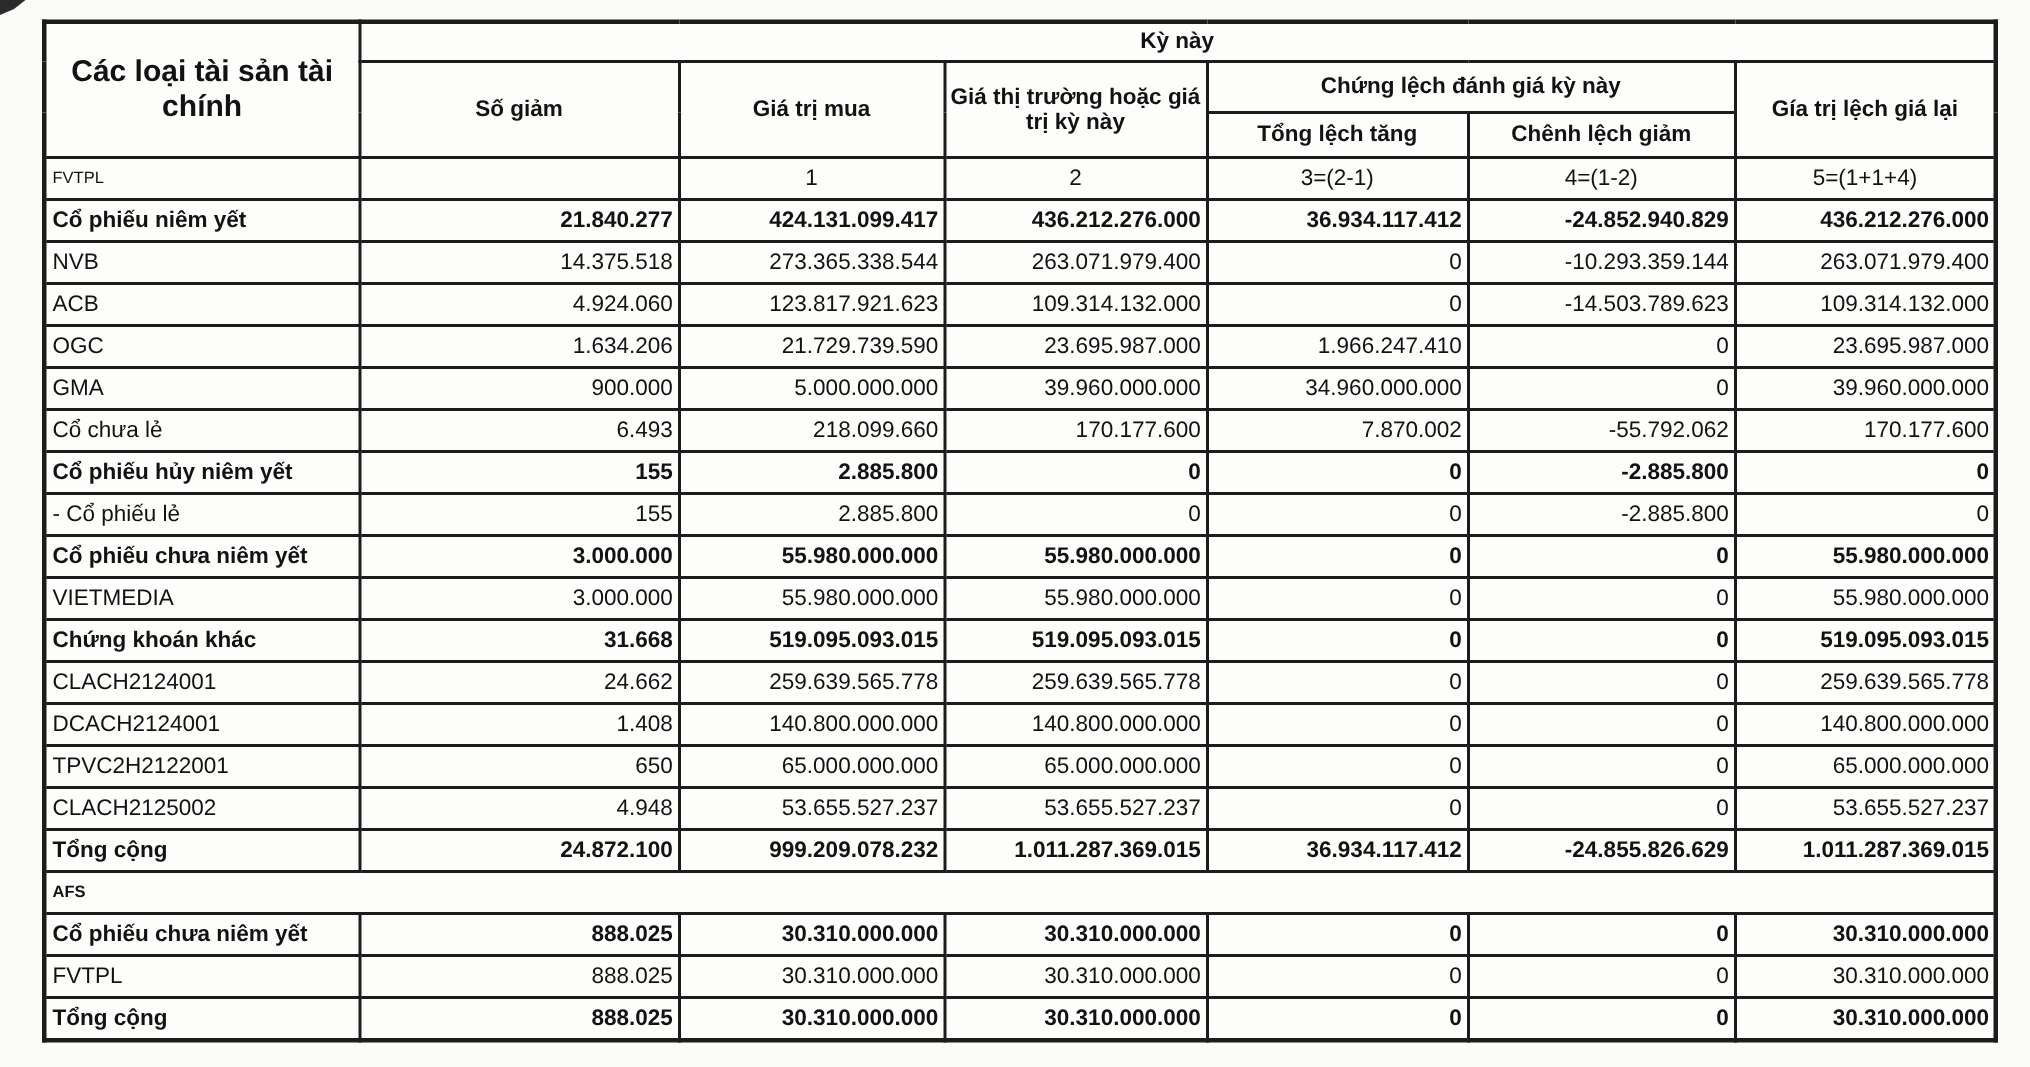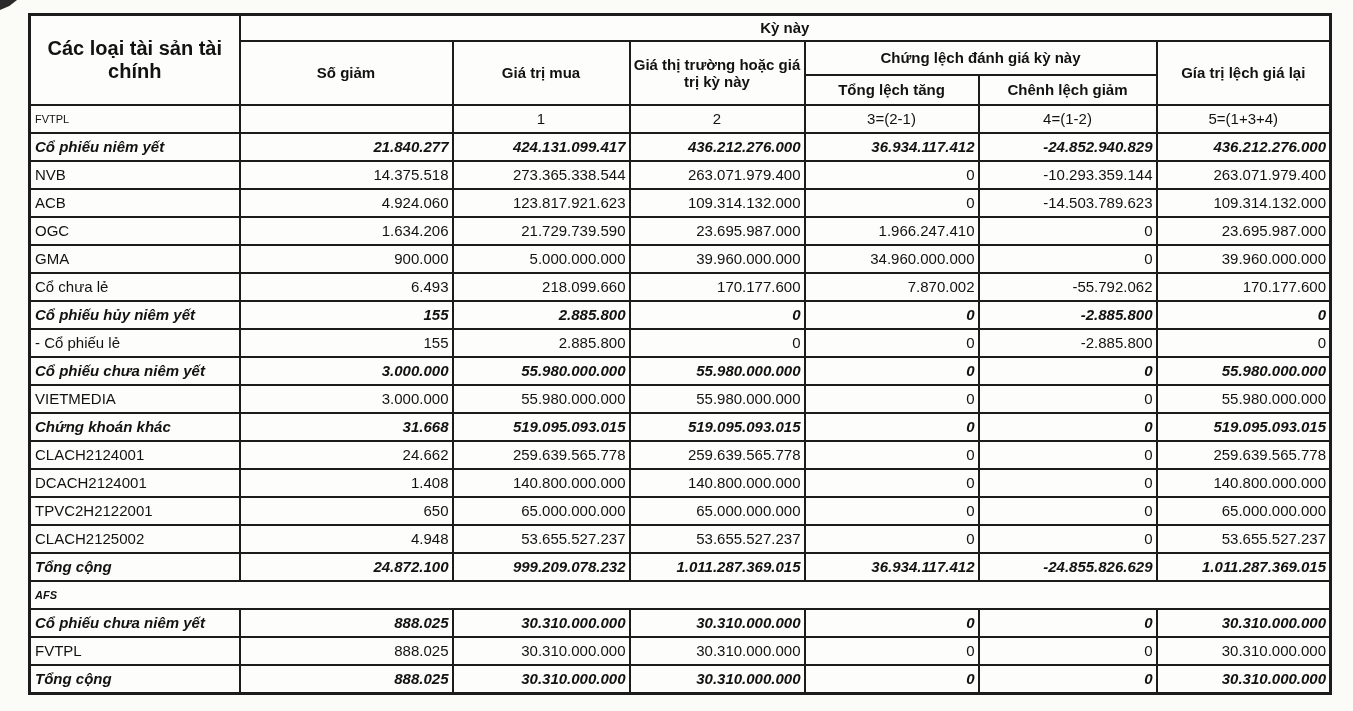--- a/index.html
+++ b/index.html
@@ -58,21 +58,21 @@
     text-align: left;
     padding-left: 4px;
   }
   td.num-cell {
     text-align: right;
     padding-right: 3px;
   }
   td.center-cell {
     text-align: center;
   }
-  tr.bold td { font-weight: bold; font-style: italic; }
+  tr.bold td { font-weight: bold; }
   td.section-label { font-size: 11px; }
 </style>
 </head>
 <body>
 
 <div class="corner-artifact"></div>
 
 <table class="fin-table">
   <colgroup>
     <col style="width:210px">
@@ -101,21 +101,21 @@
     </tr>
   </thead>
   <tbody>
       <tr>
         <td class="label-cell section-label">FVTPL</td>
         <td class="center-cell"></td>
         <td class="center-cell">1</td>
         <td class="center-cell">2</td>
         <td class="center-cell">3=(2-1)</td>
         <td class="center-cell">4=(1-2)</td>
-        <td class="center-cell">5=(1+3+4)</td>
+        <td class="center-cell">5=(1+1+4)</td>
       </tr>
       <tr class="bold">
         <td class="label-cell">Cổ phiếu niêm yết</td>
         <td class="num-cell">21.840.277</td>
         <td class="num-cell">424.131.099.417</td>
         <td class="num-cell">436.212.276.000</td>
         <td class="num-cell">36.934.117.412</td>
         <td class="num-cell">-24.852.940.829</td>
         <td class="num-cell">436.212.276.000</td>
       </tr>

